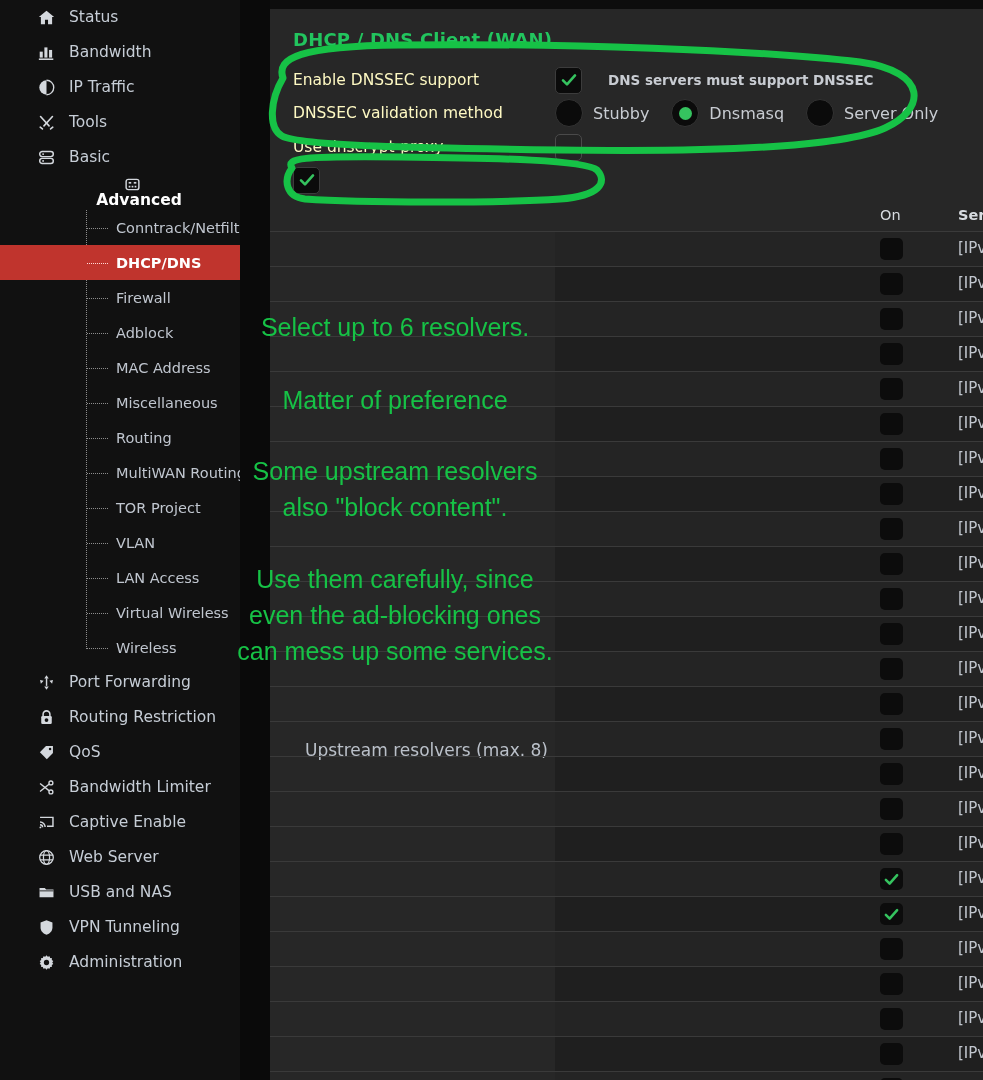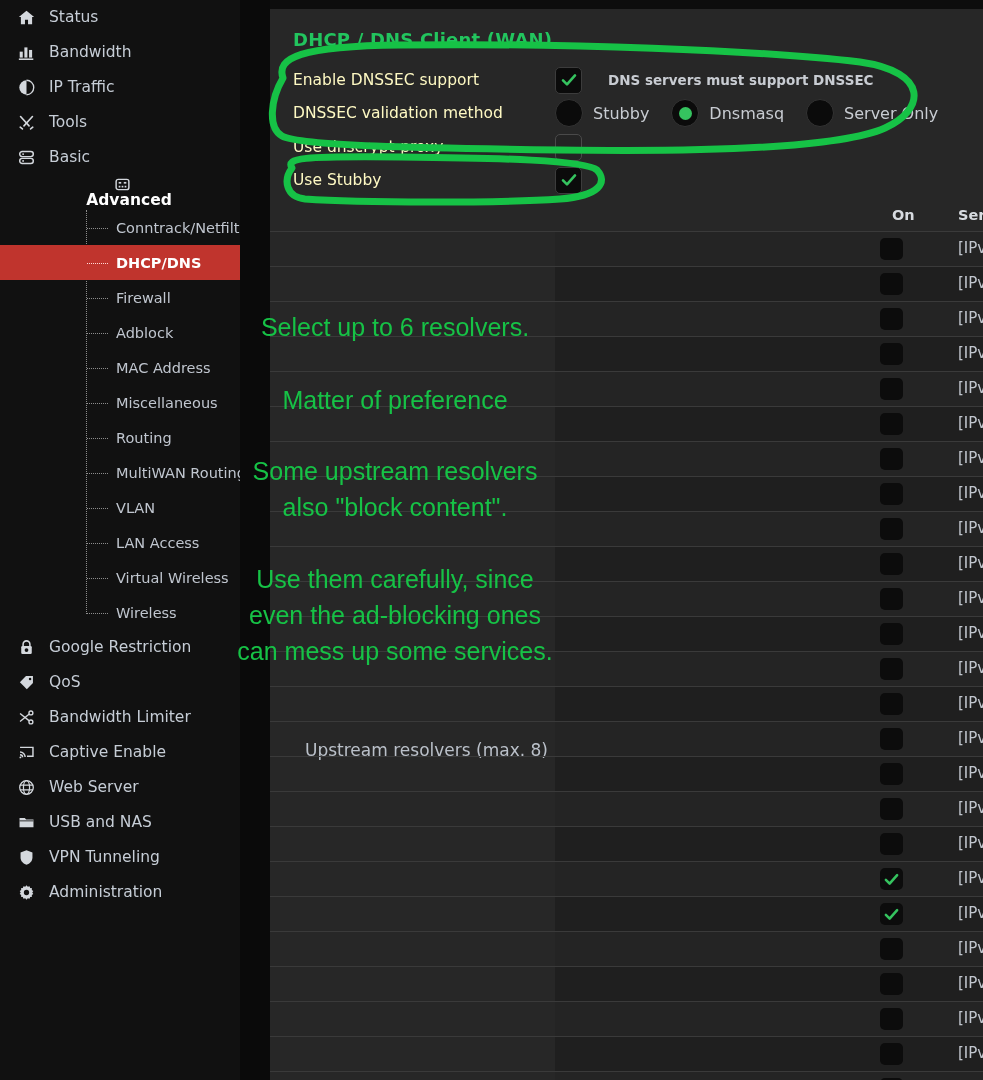--- a/index.html
+++ b/index.html
@@ -16,20 +16,21 @@
     background:#111111;
     overflow:hidden;
   }
   .nav-top{
     display:flex;align-items:center;
     height:35px;
     padding-left:18px;
     color:#c6cdd6;
     font-size:15.5px;
     white-space:nowrap;
+    margin-left:20px;
   }
   .nav-top .ico{
     width:22px;height:18px;margin-right:9px;
     display:inline-flex;align-items:center;justify-content:flex-start;
     color:#d4d8dd;flex:0 0 auto;
   }
   .nav-top.bold{color:#ffffff;font-weight:bold;flex-direction:column;}
   .nav-top .lbl{line-height:1;}
 
   
@@ -105,21 +106,21 @@
   #resolvers-label{
     position:absolute;left:35px;top:731px;
     color:#bac0c9;font-size:17px;white-space:nowrap;
   }
   #table{
     position:absolute;left:285px;top:194px;width:428px;
   }
   #thead{
     height:28px;position:relative;
   }
-  .th-on{position:absolute;left:325px;top:4px;color:#d7dbe0;font-size:14.5px;font-weight:bold;margin-left:12px;}
+  .th-on{position:absolute;left:325px;top:4px;color:#d7dbe0;font-size:14.5px;font-weight:normal;}
   .th-srv{position:absolute;left:403px;top:4px;color:#d7dbe0;font-size:14.5px;font-weight:bold;}
   .row{
     position:relative;height:34px;
     border-top:1px solid #3a3a3a;
     background:#242424;
   }
   .row.alt{background:#1f1f1f;}
   .row .rcb{
     position:absolute;left:325px;top:6px;
     width:23px;height:22px;border-radius:5px;
@@ -249,47 +250,65 @@
       <div class="nav-sub">
         <span class="dash"></span>
         <span class="lbl">Routing</span>
       </div>
       <div class="nav-sub">
         <span class="dash"></span>
         <span class="lbl">MultiWAN Routing</span>
       </div>
       <div class="nav-sub">
         <span class="dash"></span>
+        <span class="lbl">TOR Project</span>
+      </div>
+      <div class="nav-sub">
+        <span class="dash"></span>
         <span class="lbl">VLAN</span>
       </div>
       <div class="nav-sub">
         <span class="dash"></span>
         <span class="lbl">LAN Access</span>
       </div>
       <div class="nav-sub">
         <span class="dash"></span>
         <span class="lbl">Virtual Wireless</span>
       </div>
       <div class="nav-sub">
         <span class="dash"></span>
         <span class="lbl">Wireless</span>
       </div>
     </div>
   <div id="nav-bottom-list">
       <div class="nav-top">
         <span class="ico">
           <svg viewBox="0 0 20 20" width="17" height="17">
+            <g fill="currentColor">
+              <path d="M10 1.5 L12.6 5.2 L7.4 5.2 Z"></path>
+              <path d="M2.4 7 L6.6 8 L3.4 11.4 Z"></path>
+              <path d="M17.6 7 L16.6 11.4 L13.4 8 Z"></path>
+              <rect x="9.2" y="5" width="1.7" height="9"></rect>
+              <path d="M10 18.5 L12.6 14.8 L7.4 14.8 Z"></path>
+            </g>
+          </svg>
+        </span>
+        <span class="lbl">Port Forwarding</span>
+      </div>
+      <div class="nav-top">
+        <span class="ico">
+          <svg viewBox="0 0 20 20" width="17" height="17">
             <g fill="none" stroke="currentColor" stroke-width="1.8">
               <path d="M6 8.5 V6.2 A4 4 0 0 1 14 6.2 V8.5"></path>
             </g>
             <rect x="3.8" y="8.3" width="12.4" height="9.4" rx="1.4" fill="currentColor"></rect>
             <circle cx="10" cy="13" r="2.2" fill="#111"></circle>
           </svg>
         </span>
-        <span class="lbl">Google Restriction</span>
+        <span class="lbl">Routing Restriction</span>
       </div>
       <div class="nav-top">
         <span class="ico">
           <svg viewBox="0 0 20 20" width="17" height="17">
             <path fill="currentColor" d="M2.2 9.6 L9.4 2.4 L17.6 2.4 L17.6 10.6 L10.4 17.8 Z"></path>
             <circle cx="14.2" cy="5.8" r="1.5" fill="#111"></circle>
           </svg>
         </span>
         <span class="lbl">QoS</span>
       </div>
@@ -394,21 +413,20 @@
       <span class="radio-lbl">Server Only</span>
     </span>
   </div>
 
   <div class="form-row" style="top:125px">
     <span class="form-label">Use dnscrypt-proxy</span>
     <span class="cb empty"></span>
   </div>
 
   <div class="form-row" style="top:158px">
-    <span class="form-label">Use Stubby</span>
     <span class="cb">
       <svg class="tick" viewBox="0 0 16 16">
           <path d="M2 8.4 L6 12.4 L14 3.4" fill="none" stroke="#35c35f" stroke-width="2.6" stroke-linecap="round" stroke-linejoin="round"></path>
         </svg>
     </span>
   </div>
 
   <div id="resolvers-label">Upstream resolvers (max. 8)</div>
 
   <div id="table">

